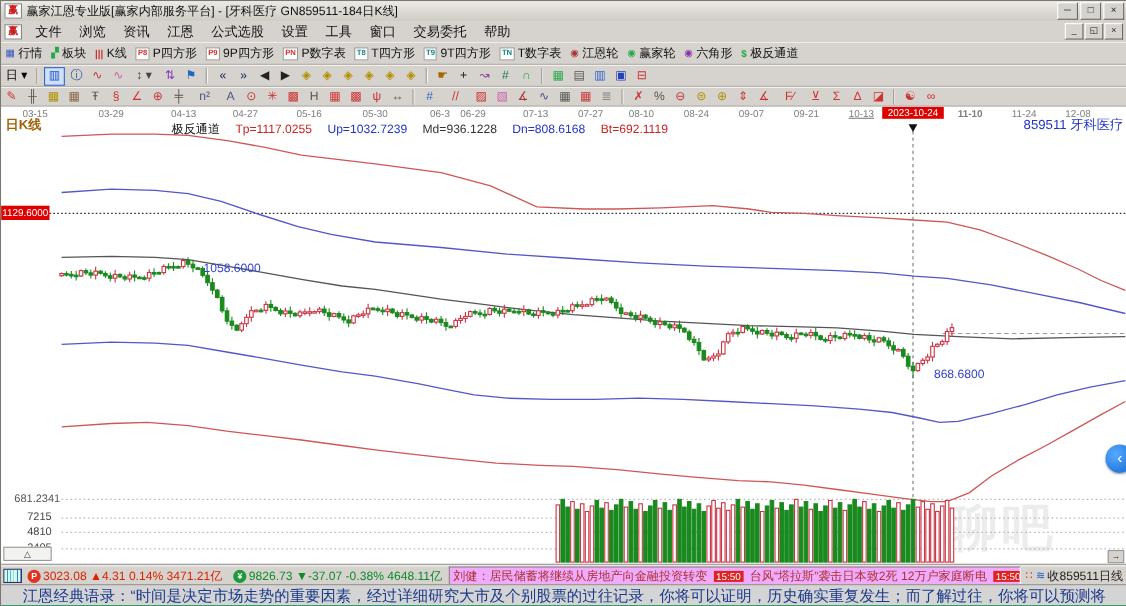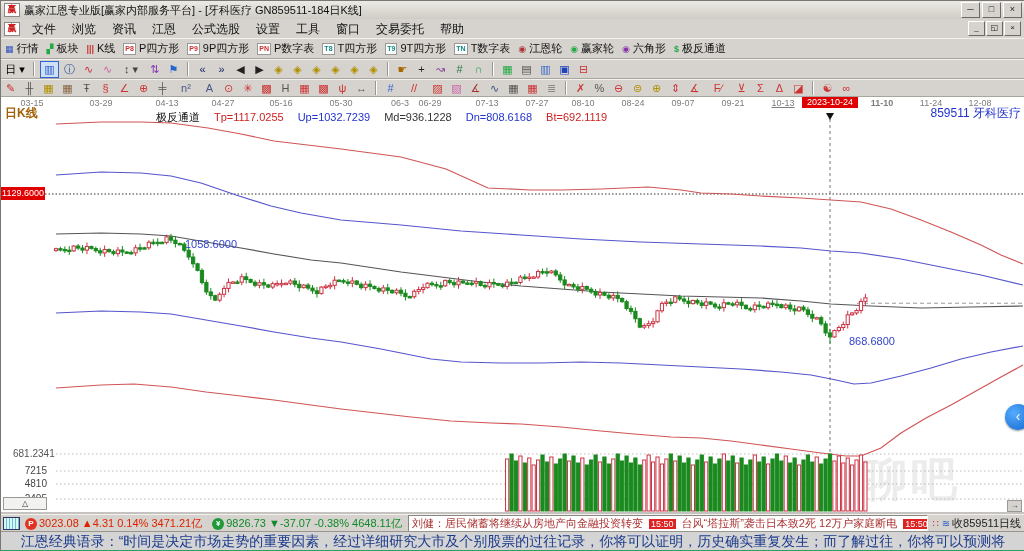--- a/index.html
+++ b/index.html
@@ -60,21 +60,21 @@
     border:1px solid #999;font-size:8px;line-height:10px;text-align:center;color:#333;box-sizing:border-box;}
   
   #statusbar{position:absolute;left:0;top:513px;width:1024px;height:17px;background:#d6d3ce;
     border-top:1px solid #f2f1ee;display:flex;align-items:center;font-size:11px;}
   .kbicon{width:15px;height:11px;border:1px solid #336;margin:0 3px 0 2px;
     background:repeating-linear-gradient(90deg,#cfe,#cfe 2px,#36c 3px),#cfe;}
   .circ{width:12px;height:12px;border-radius:50%;color:#fff;font-size:8px;font-weight:bold;
     line-height:12px;text-align:center;margin:0 2px;}
   .shtxt{color:#dd2200;white-space:nowrap;margin-right:8px;}
   .sztxt{color:#0e8a2a;white-space:nowrap;margin-right:6px;}
-  .newsbox{flex:1;height:15px;border:1px solid;border-color:#8a8782 #fff #fff #8a8782;background:#ffffff;
+  .newsbox{flex:1;height:15px;border:1px solid;border-color:#8a8782 #fff #fff #8a8782;background:#f0abfc;
     display:flex;align-items:center;overflow:hidden;white-space:nowrap;color:#aa3333;padding:0 3px;}
   .timetag{background:#dd2222;color:#fff;font-size:9px;padding:0 2px;margin:0 6px;}
   .rightcell{display:flex;align-items:center;white-space:nowrap;margin:0 4px;color:#222;}
   .grip{color:#c33;font-size:10px;margin-right:3px;}
   .rxicon{color:#2255cc;font-size:10px;margin-right:2px;}
   #quotebar{position:absolute;left:0;top:530px;width:1024px;height:21px;background:#d4d4d4;
     border-top:1px solid #98948e;color:#1b3a8c;font-size:14px;line-height:18px;text-align:center;overflow:hidden;}
   #quotebar .strip{position:absolute;left:0;bottom:0;width:100%;height:3px;background:#2f9e63;}
 </style>
 </head>

